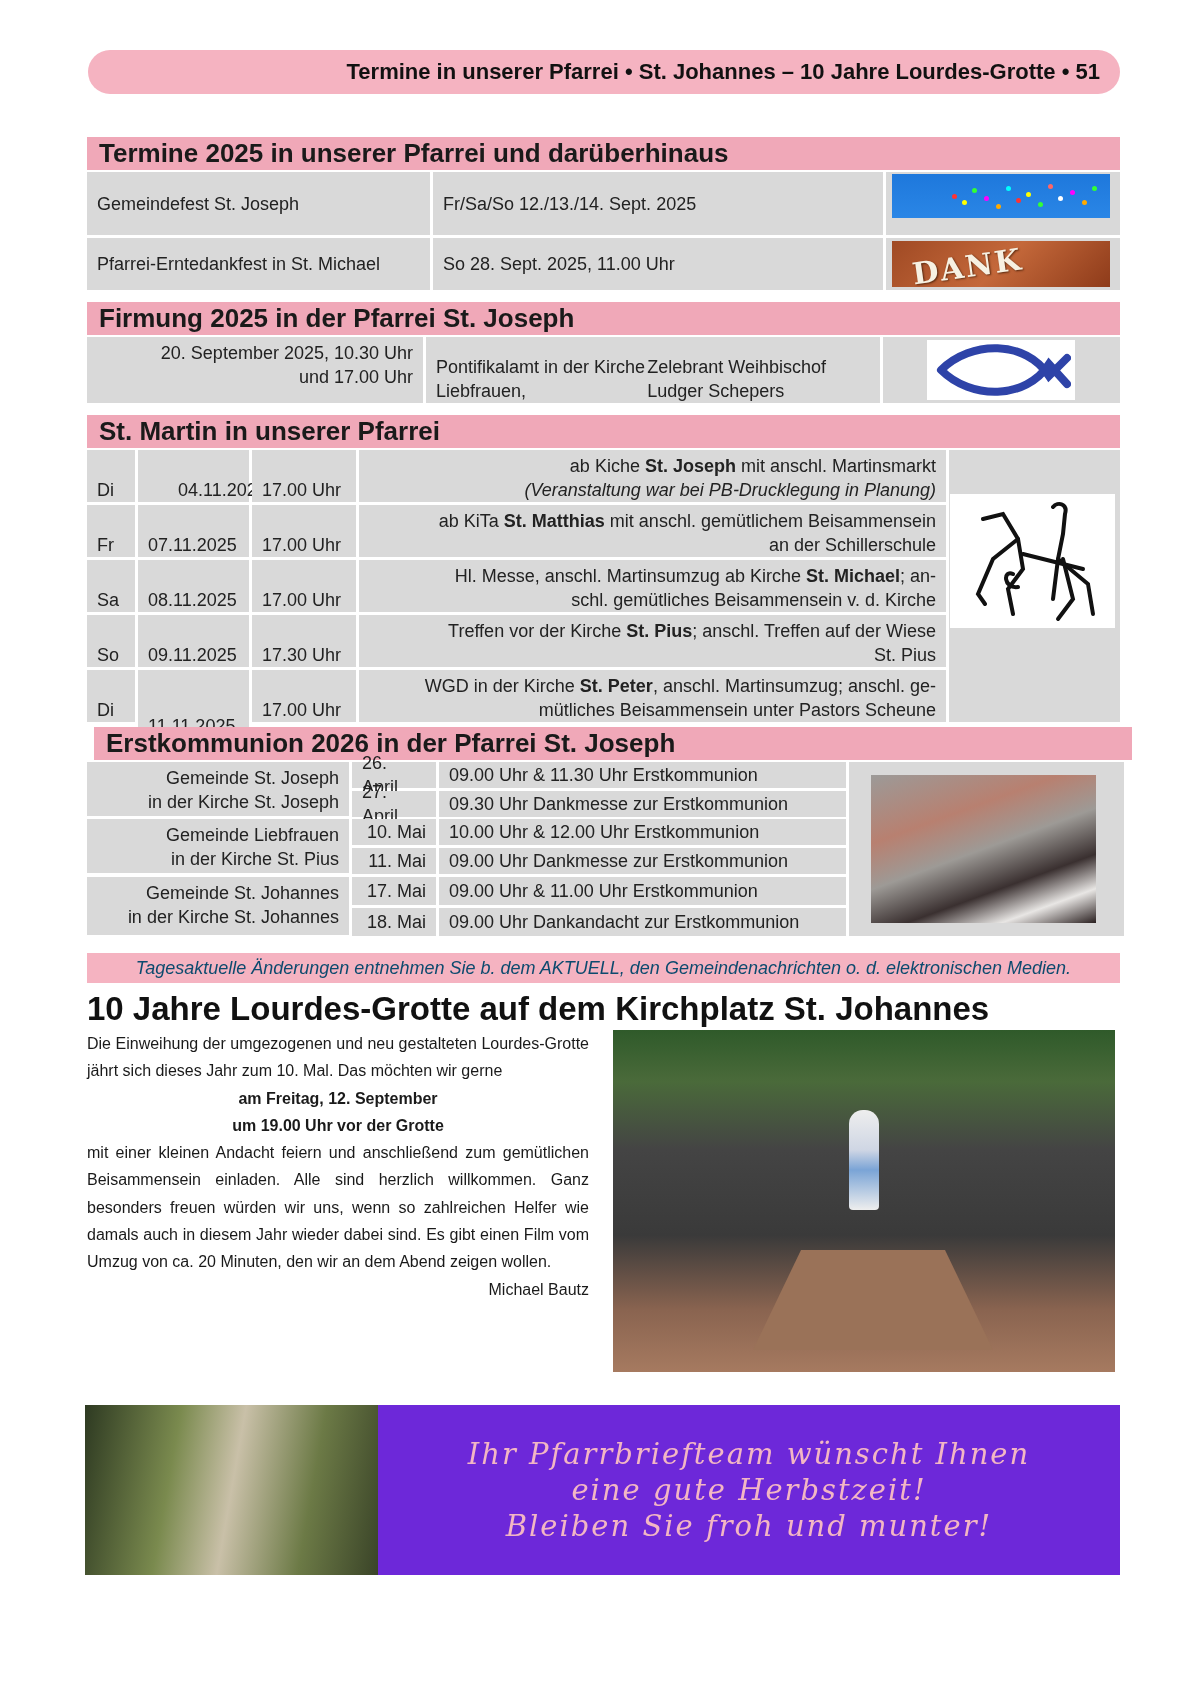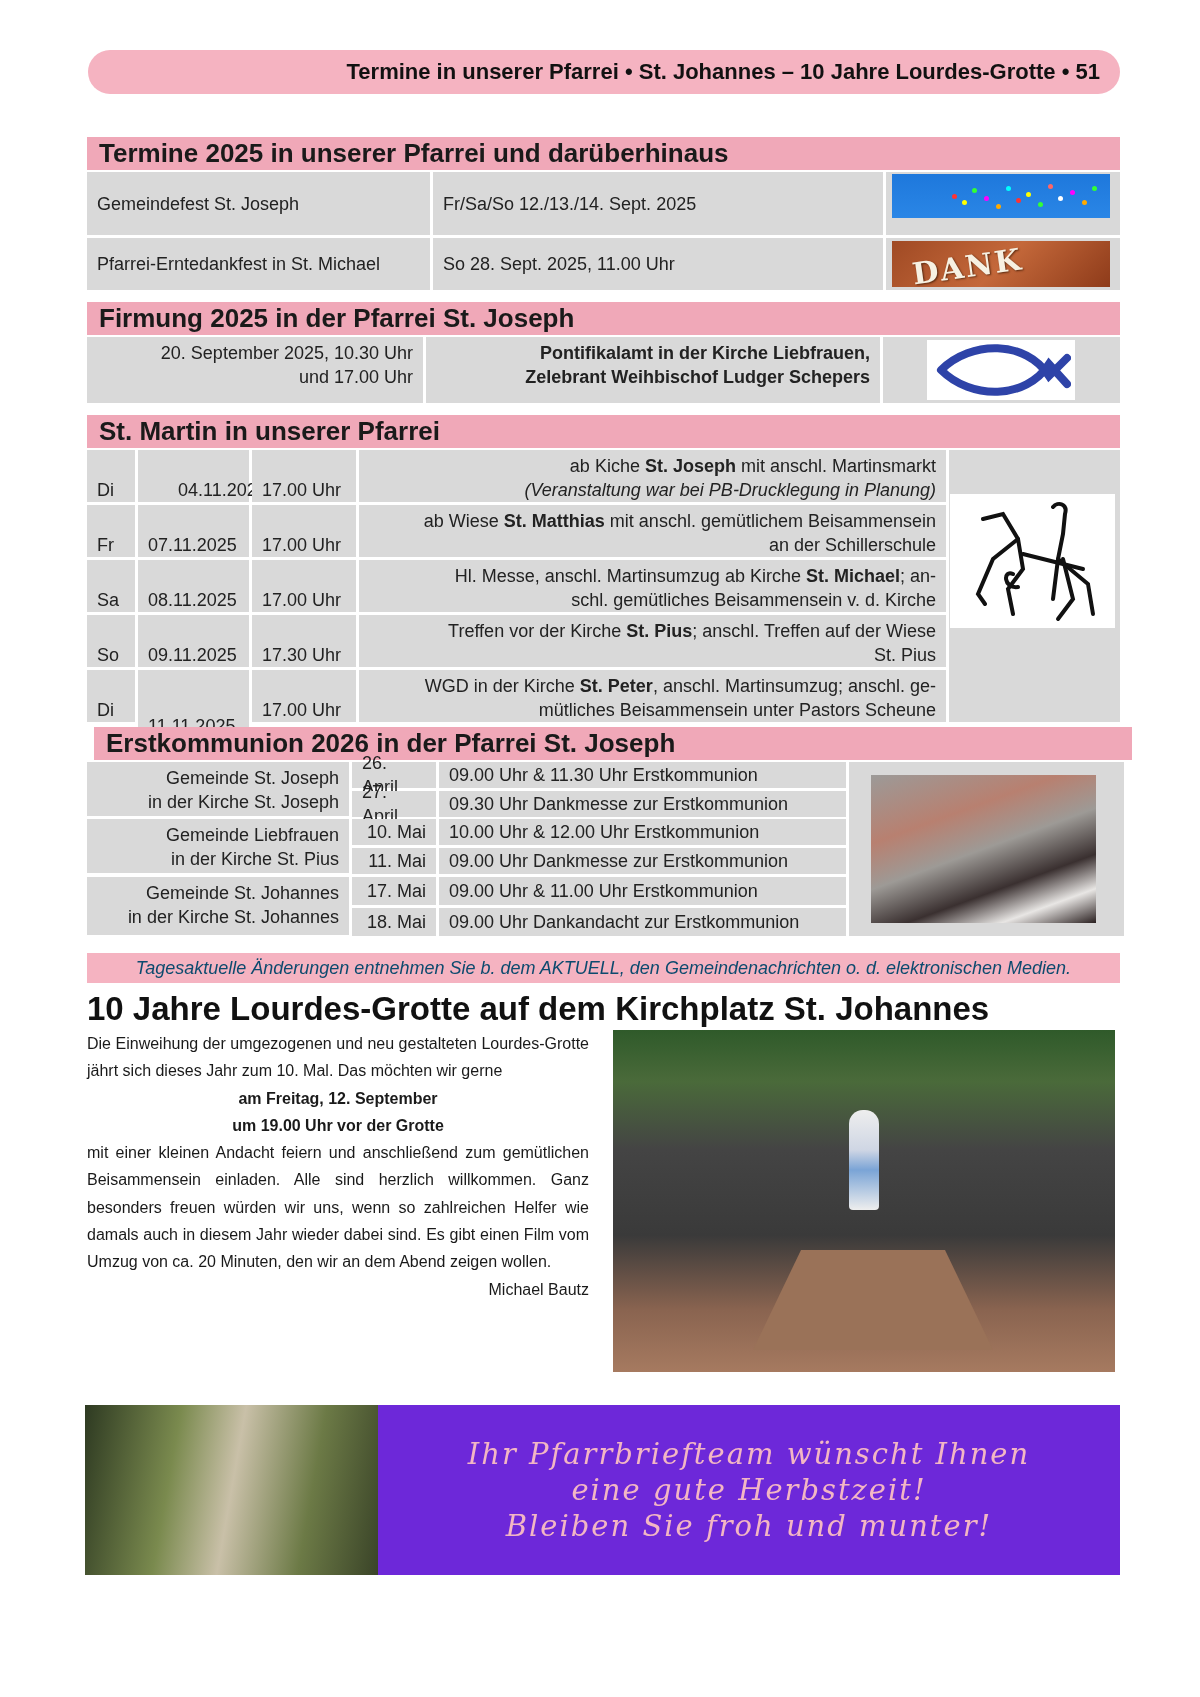--- a/index.html
+++ b/index.html
@@ -63,21 +63,21 @@
 <div class="cell" style="left:886px;top:238px;width:234px;height:52px;padding:0;"></div>
 <div class="img-dank" style="left:892px;top:241px;width:218px;height:46px;">
   <span>DANK</span>
 </div>
 
 <div class="section-title" style="top:302px;width:1033px;">Firmung 2025 in der Pfarrei St. Joseph</div>
 <div class="cell top" style="left:87px;top:337px;width:336px;height:66px;flex-direction:column;">
   <div>20. September 2025, 10.30 Uhr</div>
   <div>und 17.00 Uhr</div>
 </div>
-<div class="cell top" style="left:426px;top:337px;width:454px;height:66px;flex-direction:column;font-weight:bold;">
+<div class="cell top" style="left:426px;top:337px;width:454px;height:66px;flex-direction:row;">
   <div>Pontifikalamt in der Kirche Liebfrauen,</div>
   <div>Zelebrant Weihbischof Ludger Schepers</div>
 </div>
 <div class="cell" style="left:883px;top:337px;width:237px;height:66px;padding:0;"></div>
 <div class="img-fish" style="left:927px;top:340px;width:148px;height:60px;">
   <svg width="140" height="52" viewBox="0 0 140 52">
     <path d="M10 26 C40 -4, 95 -4, 118 32 L136 14 M10 26 C40 56, 95 56, 118 20 L136 40" fill="none" stroke="#2e43a8" stroke-width="8" stroke-linecap="round"></path>
   </svg>
 </div>
 
@@ -90,21 +90,21 @@
   <div class="cell top" style="left:359px;top:450px;width:587px;height:52px;flex-direction:column;">
     <div><span>ab Kiche </span><b>St. Joseph</b><span> mit anschl. Martinsmarkt</span></div>
     <div><i>(Veranstaltung war bei PB-Drucklegung in Planung)</i></div>
   </div>
 </div>
 <div>
   <div class="cell top" style="left:87px;top:505px;width:48px;height:52px;">Fr</div>
   <div class="cell top" style="left:138px;top:505px;width:111px;height:52px;">07.11.2025</div>
   <div class="cell top" style="left:252px;top:505px;width:104px;height:52px;">17.00 Uhr</div>
   <div class="cell top" style="left:359px;top:505px;width:587px;height:52px;flex-direction:column;">
-    <div><span>ab Wiese </span><b>St. Matthias</b><span> mit anschl. gemütlichem Beisammensein</span></div>
+    <div><span>ab KiTa </span><b>St. Matthias</b><span> mit anschl. gemütlichem Beisammensein</span></div>
     <div>an der Schillerschule</div>
   </div>
 </div>
 <div>
   <div class="cell top" style="left:87px;top:560px;width:48px;height:52px;">Sa</div>
   <div class="cell top" style="left:138px;top:560px;width:111px;height:52px;">08.11.2025</div>
   <div class="cell top" style="left:252px;top:560px;width:104px;height:52px;">17.00 Uhr</div>
   <div class="cell top" style="left:359px;top:560px;width:587px;height:52px;flex-direction:column;">
     <div><span>Hl. Messe, anschl. Martinsumzug ab Kirche </span><b>St. Michael</b><span>; an-</span></div>
     <div>schl. gemütliches Beisammensein v. d. Kirche</div>

